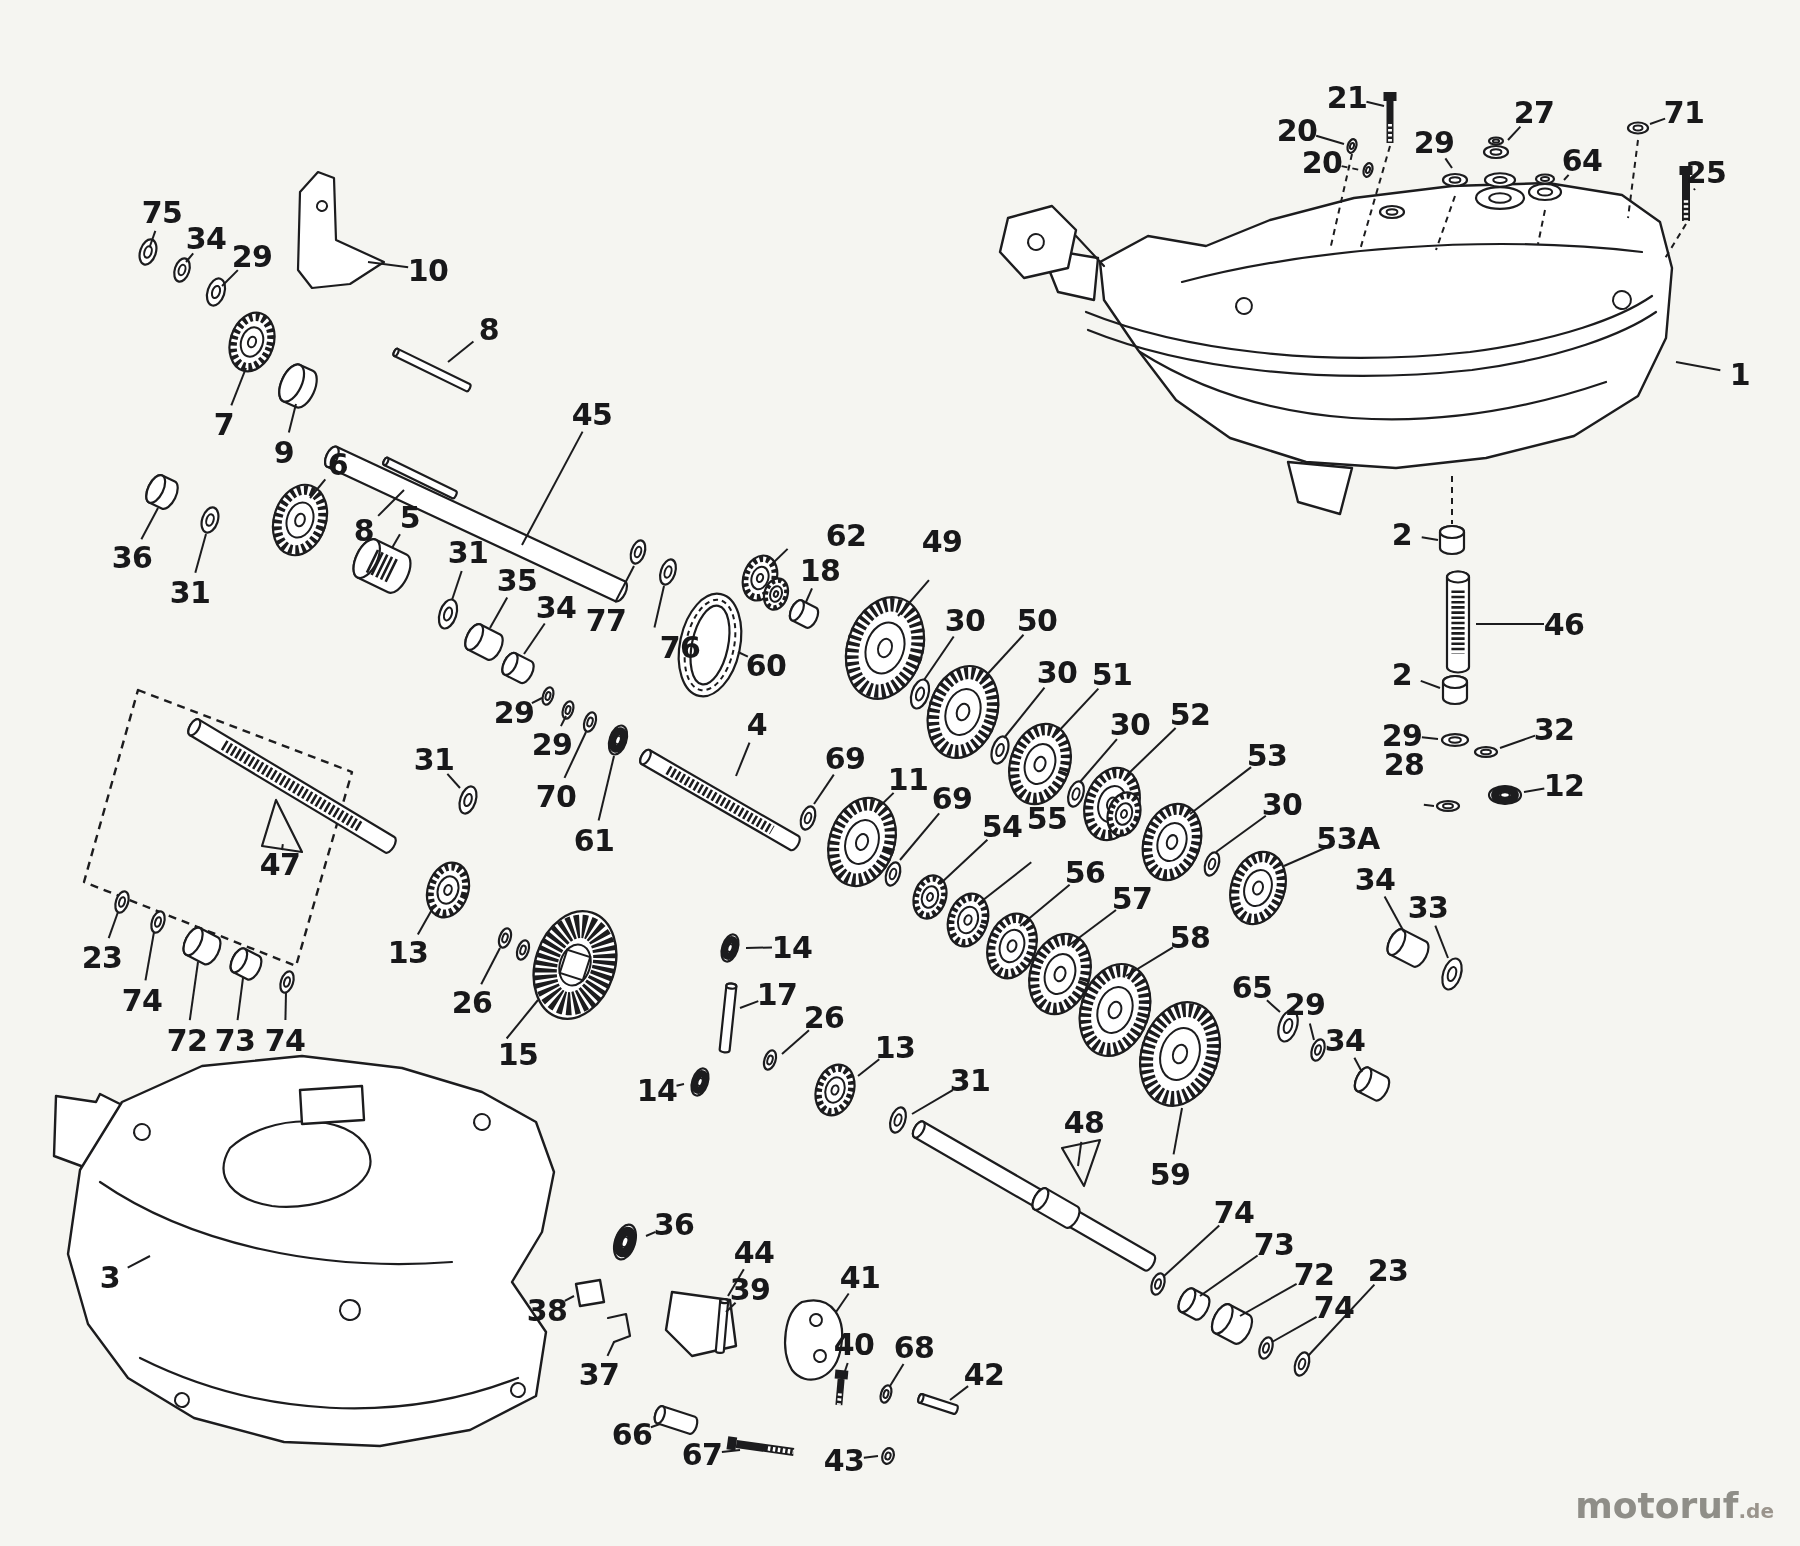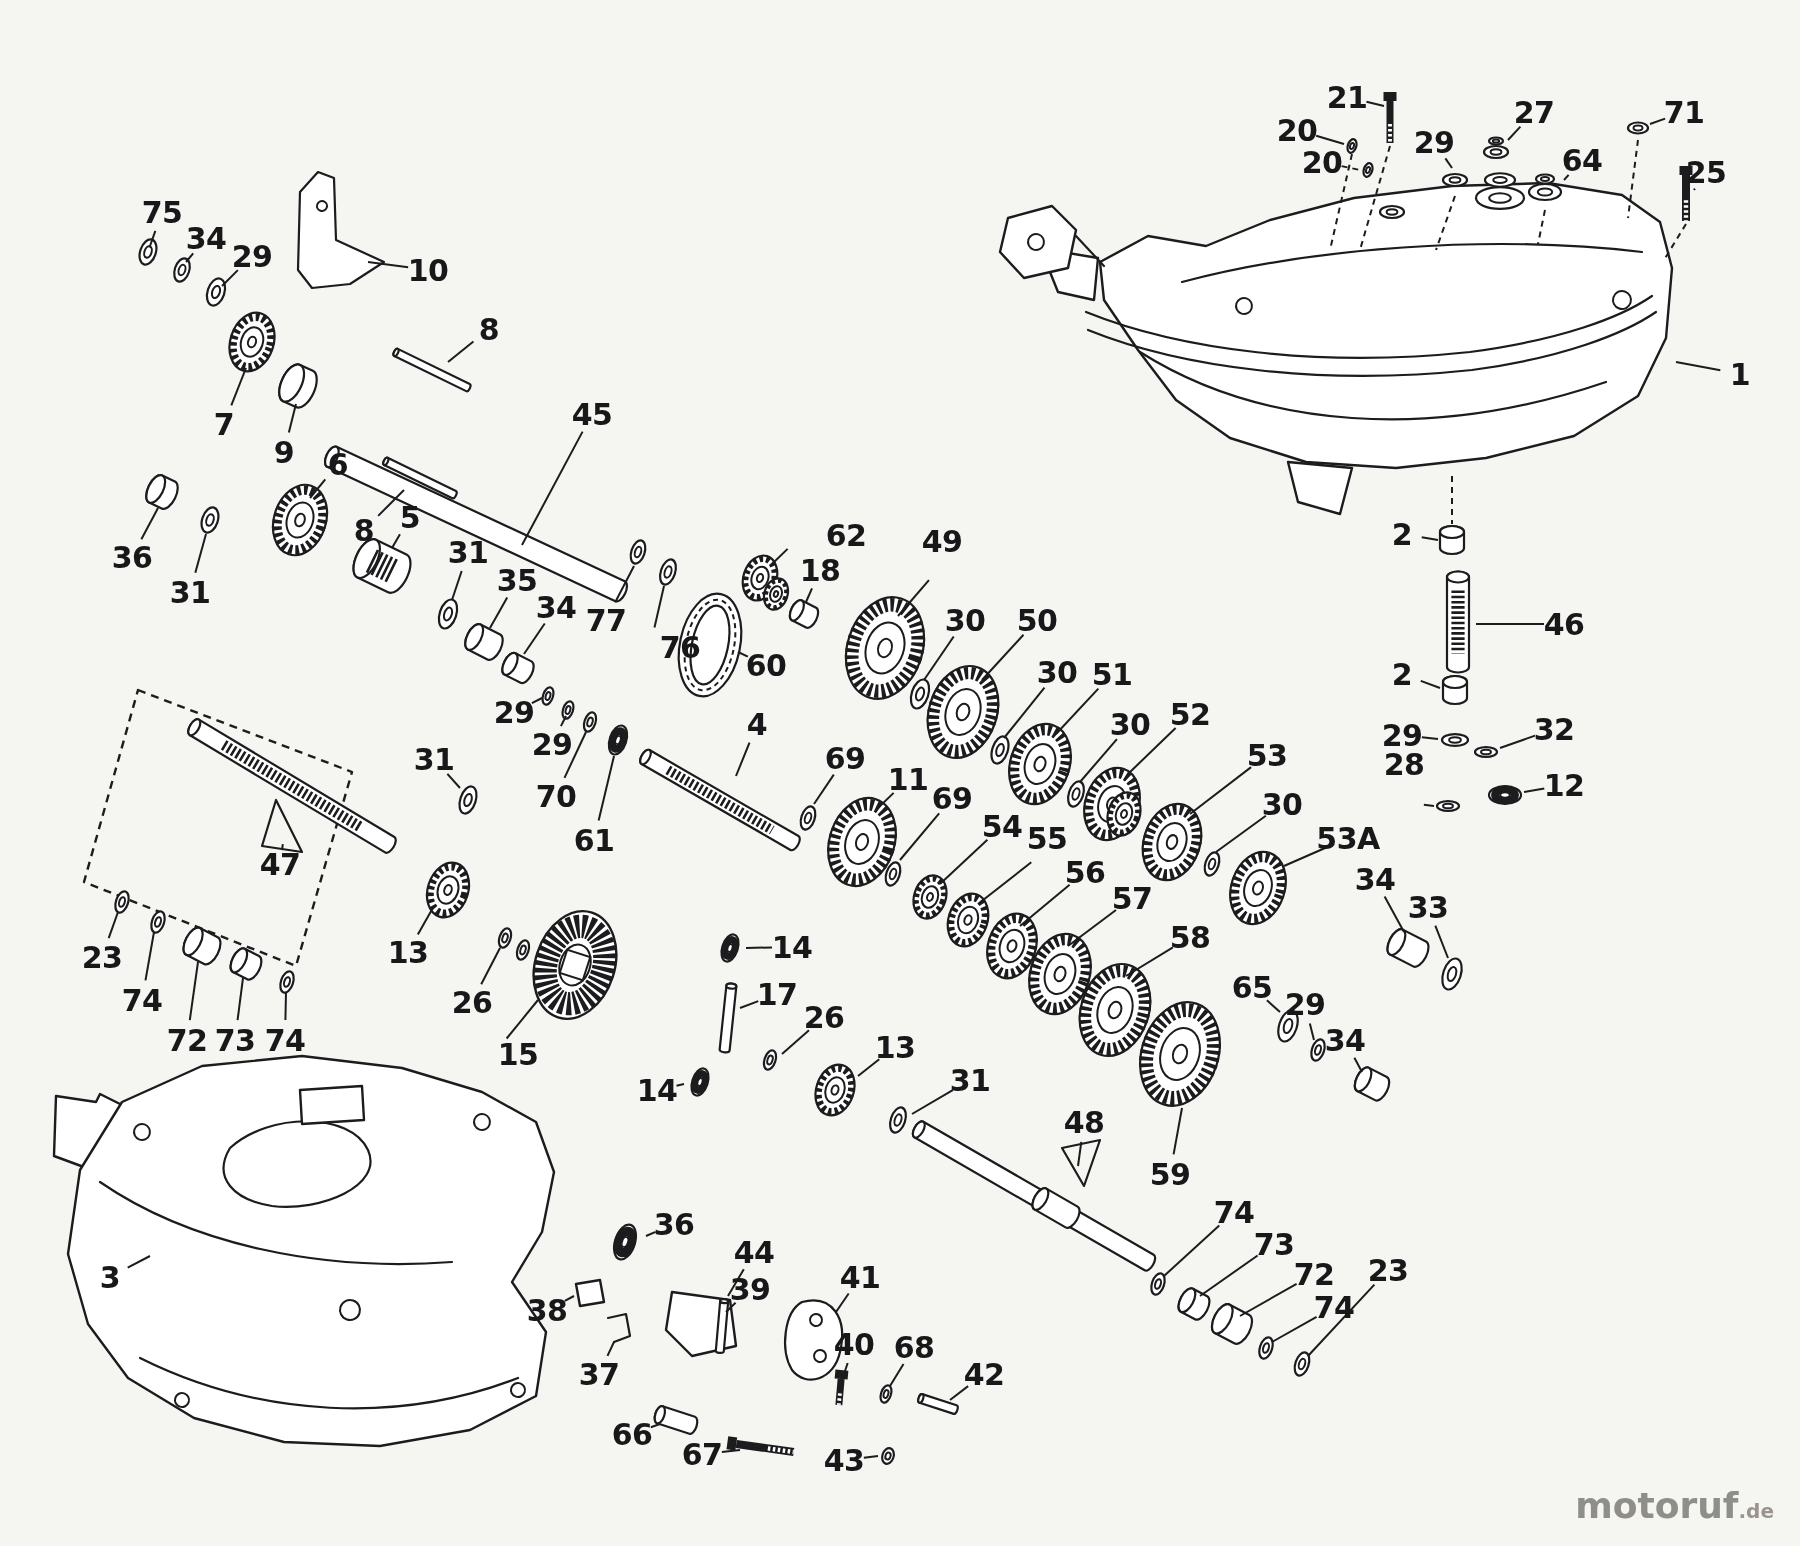--- a/index.html
+++ b/index.html
@@ -748,21 +748,21 @@
       <div class="plabel" style="left: 1267px; top: 755px;">53</div>
       <div class="plabel" style="left: 1282px; top: 804px;">30</div>
       <div class="plabel" style="left: 1348px; top: 838px;">53A</div>
       <div class="plabel" style="left: 1375px; top: 879px;">34</div>
       <div class="plabel" style="left: 1428px; top: 907px;">33</div>
       <div class="plabel" style="left: 757px; top: 724px;">4</div>
       <div class="plabel" style="left: 845px; top: 758px;">69</div>
       <div class="plabel" style="left: 908px; top: 779px;">11</div>
       <div class="plabel" style="left: 952px; top: 798px;">69</div>
       <div class="plabel" style="left: 1002px; top: 826px;">54</div>
-      <div class="plabel" style="left: 1047px; top: 838px;">55</div>
+      <div class="plabel" style="left: 1047px; top: 818px;">55</div>
       <div class="plabel" style="left: 1085px; top: 872px; text-align: right;">56</div>
       <div class="plabel" style="left: 1132px; top: 898px;">57</div>
       <div class="plabel" style="left: 1190px; top: 937px;">58</div>
       <div class="plabel" style="left: 1170px; top: 1174px;">59</div>
       <div class="plabel" style="left: 1252px; top: 987px;">65</div>
       <div class="plabel" style="left: 1305px; top: 1004px;">29</div>
       <div class="plabel" style="left: 1345px; top: 1040px;">34</div>
       <div class="plabel" style="left: 280px; top: 864px;">47</div>
       <div class="plabel" style="left: 434px; top: 759px;">31</div>
       <div class="plabel" style="left: 408px; top: 952px;">13</div>

